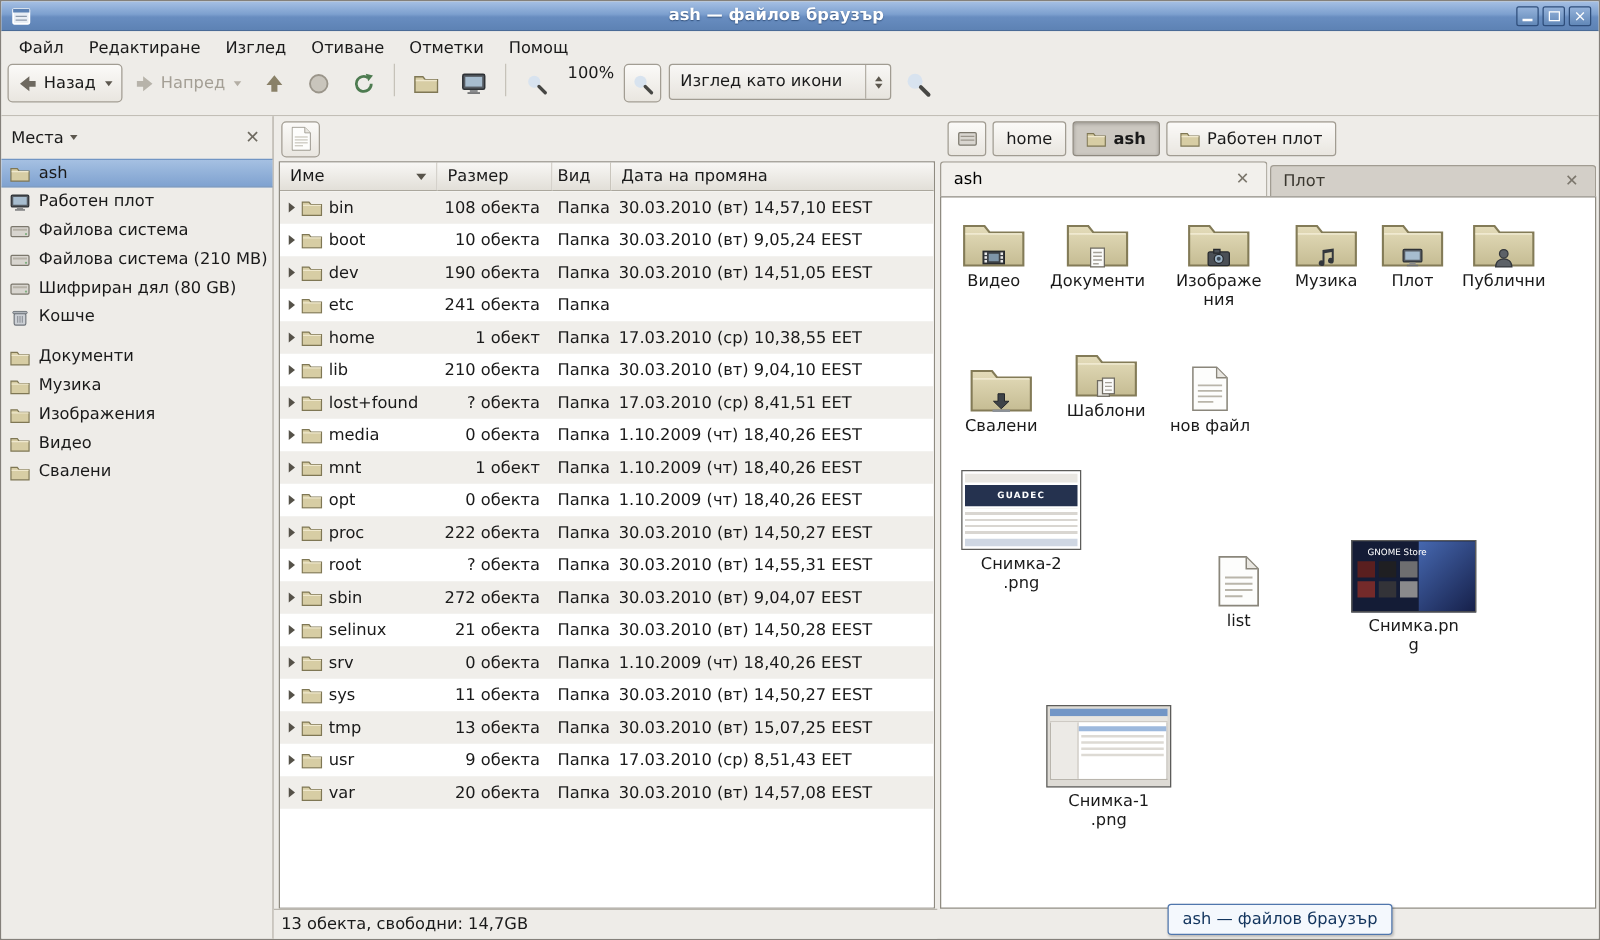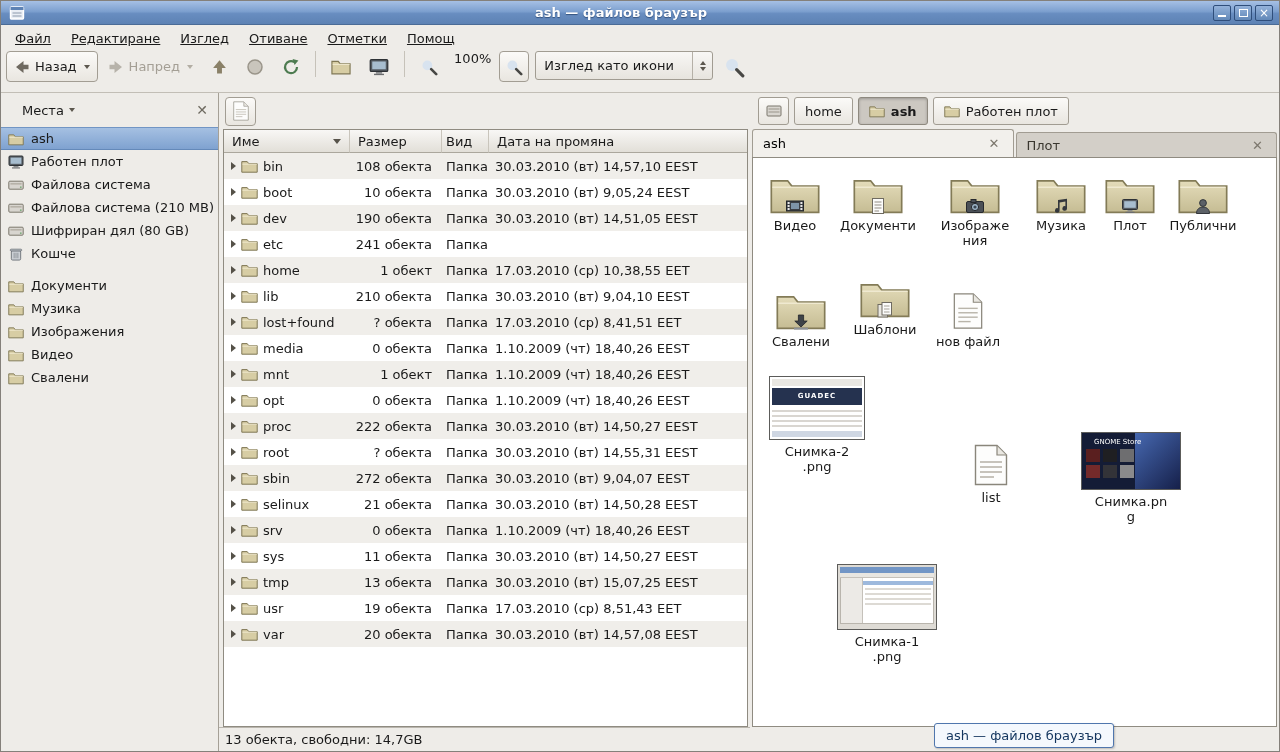--- a/index.html
+++ b/index.html
@@ -37,21 +37,21 @@
   .wbtn {
     width: 18px; height: 16px; border: 1px solid #2f4e7b; border-radius: 2px;
     background: linear-gradient(to bottom, #94b2da, #6288b8);
     display: flex; align-items: center; justify-content: center;
     color: #fff; font-size: 12px; line-height: 1; cursor: default;
   }
   .g-min { width: 8px; height: 2px; background: #fff; margin-top: 7px; }
   .g-max { width: 9px; height: 8px; border: 1.5px solid #fff; }
   
   .menubar { height: 26px; flex: none; display: flex; align-items: stretch; padding-left: 4px; background: #eeece8; }
-  .menu-item { display: flex; align-items: center; padding: 0 10px; text-decoration: underline; }
+  .menu-item { display: flex; align-items: center; padding: 0 10px; }
   
   .toolbar {
     height: 42px; flex: none; display: flex; 
     padding: 0 5px; gap: 2px; background: #eeece8;
     border-bottom: 1px solid #c2beb6;
   }
   .t-btn {
     height: 31px; display: flex; align-items: center; gap: 5px;
     padding: 0 7px; border: 1px solid #a29d93; border-radius: 4px;
     background: linear-gradient(to bottom, #fbfaf8, #e9e6e0);
@@ -71,21 +71,21 @@
   .combo .cb-arrows {
     width: 20px; height: 100%; border-left: 1px solid #b5b0a7;
     display: flex; flex-direction: column; align-items: center; justify-content: center; gap: 2px;
   }
   .up-tri { width: 0; height: 0; border-left: 3.5px solid transparent; border-right: 3.5px solid transparent; border-bottom: 4px solid #5c574e; }
   .dn-tri { width: 0; height: 0; border-left: 3.5px solid transparent; border-right: 3.5px solid transparent; border-top: 4px solid #5c574e; }
   
   .main { flex: 1; display: flex; min-height: 0; }
   
   .sidebar { width: 218px; flex: none; background: #eeece8; border-right: 1px solid #a5a096; display: flex; flex-direction: column; }
-  .side-head { height: 34px; display: flex; align-items: center; padding: 0 10px 0 21px; gap: 5px; }
+  .side-head { height: 34px; display: flex; align-items: center; padding: 0 10px 0 8px; gap: 5px; }
   .side-close { margin-left: auto; color: #6e6a60; font-size: 14px; line-height: 1; }
   .side-item { height: 23px; display: flex; align-items: center; gap: 7px; padding: 0 6px 0 7px; white-space: nowrap; overflow: hidden; }
   .side-item.selected {
     background: linear-gradient(to bottom, #a5c0e2, #7fa2d0);
     border-top: 1px solid #7195c4; border-bottom: 1px solid #6489b9;
   }
   .side-sep { height: 9px; }
   .ic16 { width: 16px; height: 14px; flex: none; }
   
   .middle { width: 531px; flex: none; display: flex; flex-direction: column; background: #eeece8; min-height: 0; }
@@ -729,21 +729,21 @@
             </div>
 
             <div class="row">
               <div class="c-name">
                 <span class="expander"></span>
                 <svg class="fold-sm">
                   <use href="#i-folder-sm"></use>
                 </svg>
                 <span>usr</span>
               </div>
-              <div class="c-size">19 обекта</div>
+              <div class="c-size">9 обекта</div>
               <div class="c-type">Папка</div>
               <div class="c-date">17.03.2010 (ср) 8,51,43 EET</div>
             </div>
 
             <div class="row">
               <div class="c-name">
                 <span class="expander"></span>
                 <svg class="fold-sm">
                   <use href="#i-folder-sm"></use>
                 </svg>

